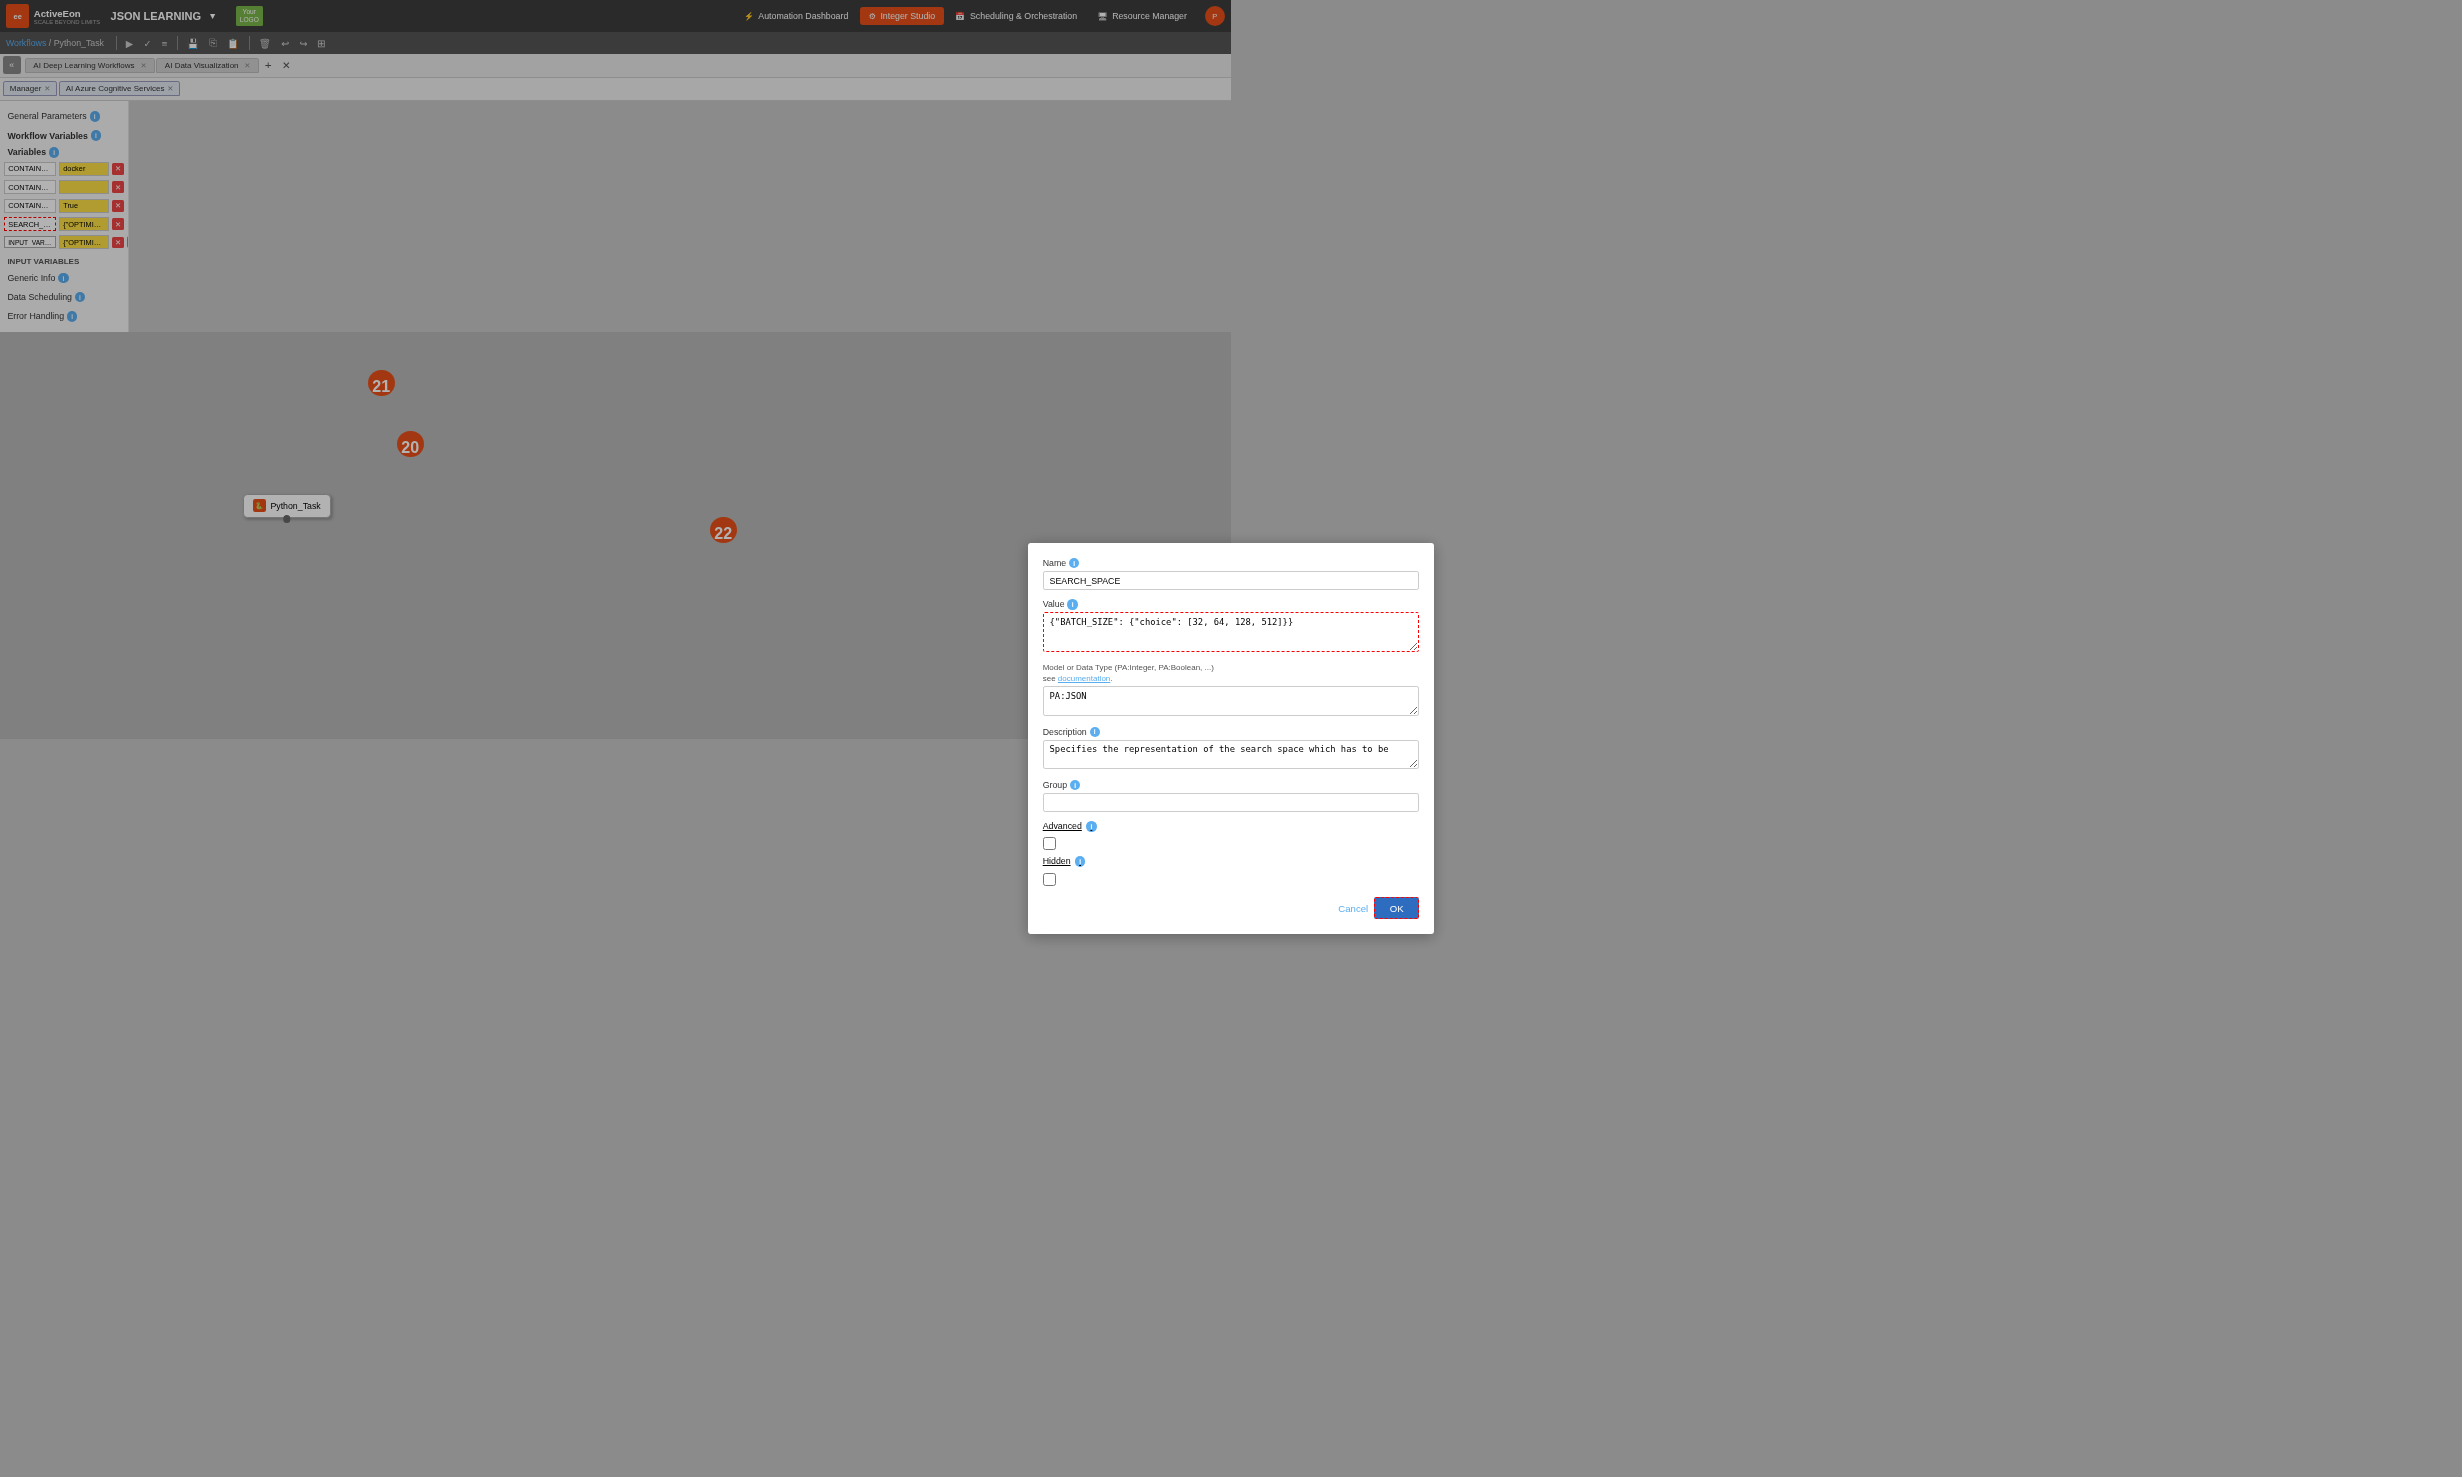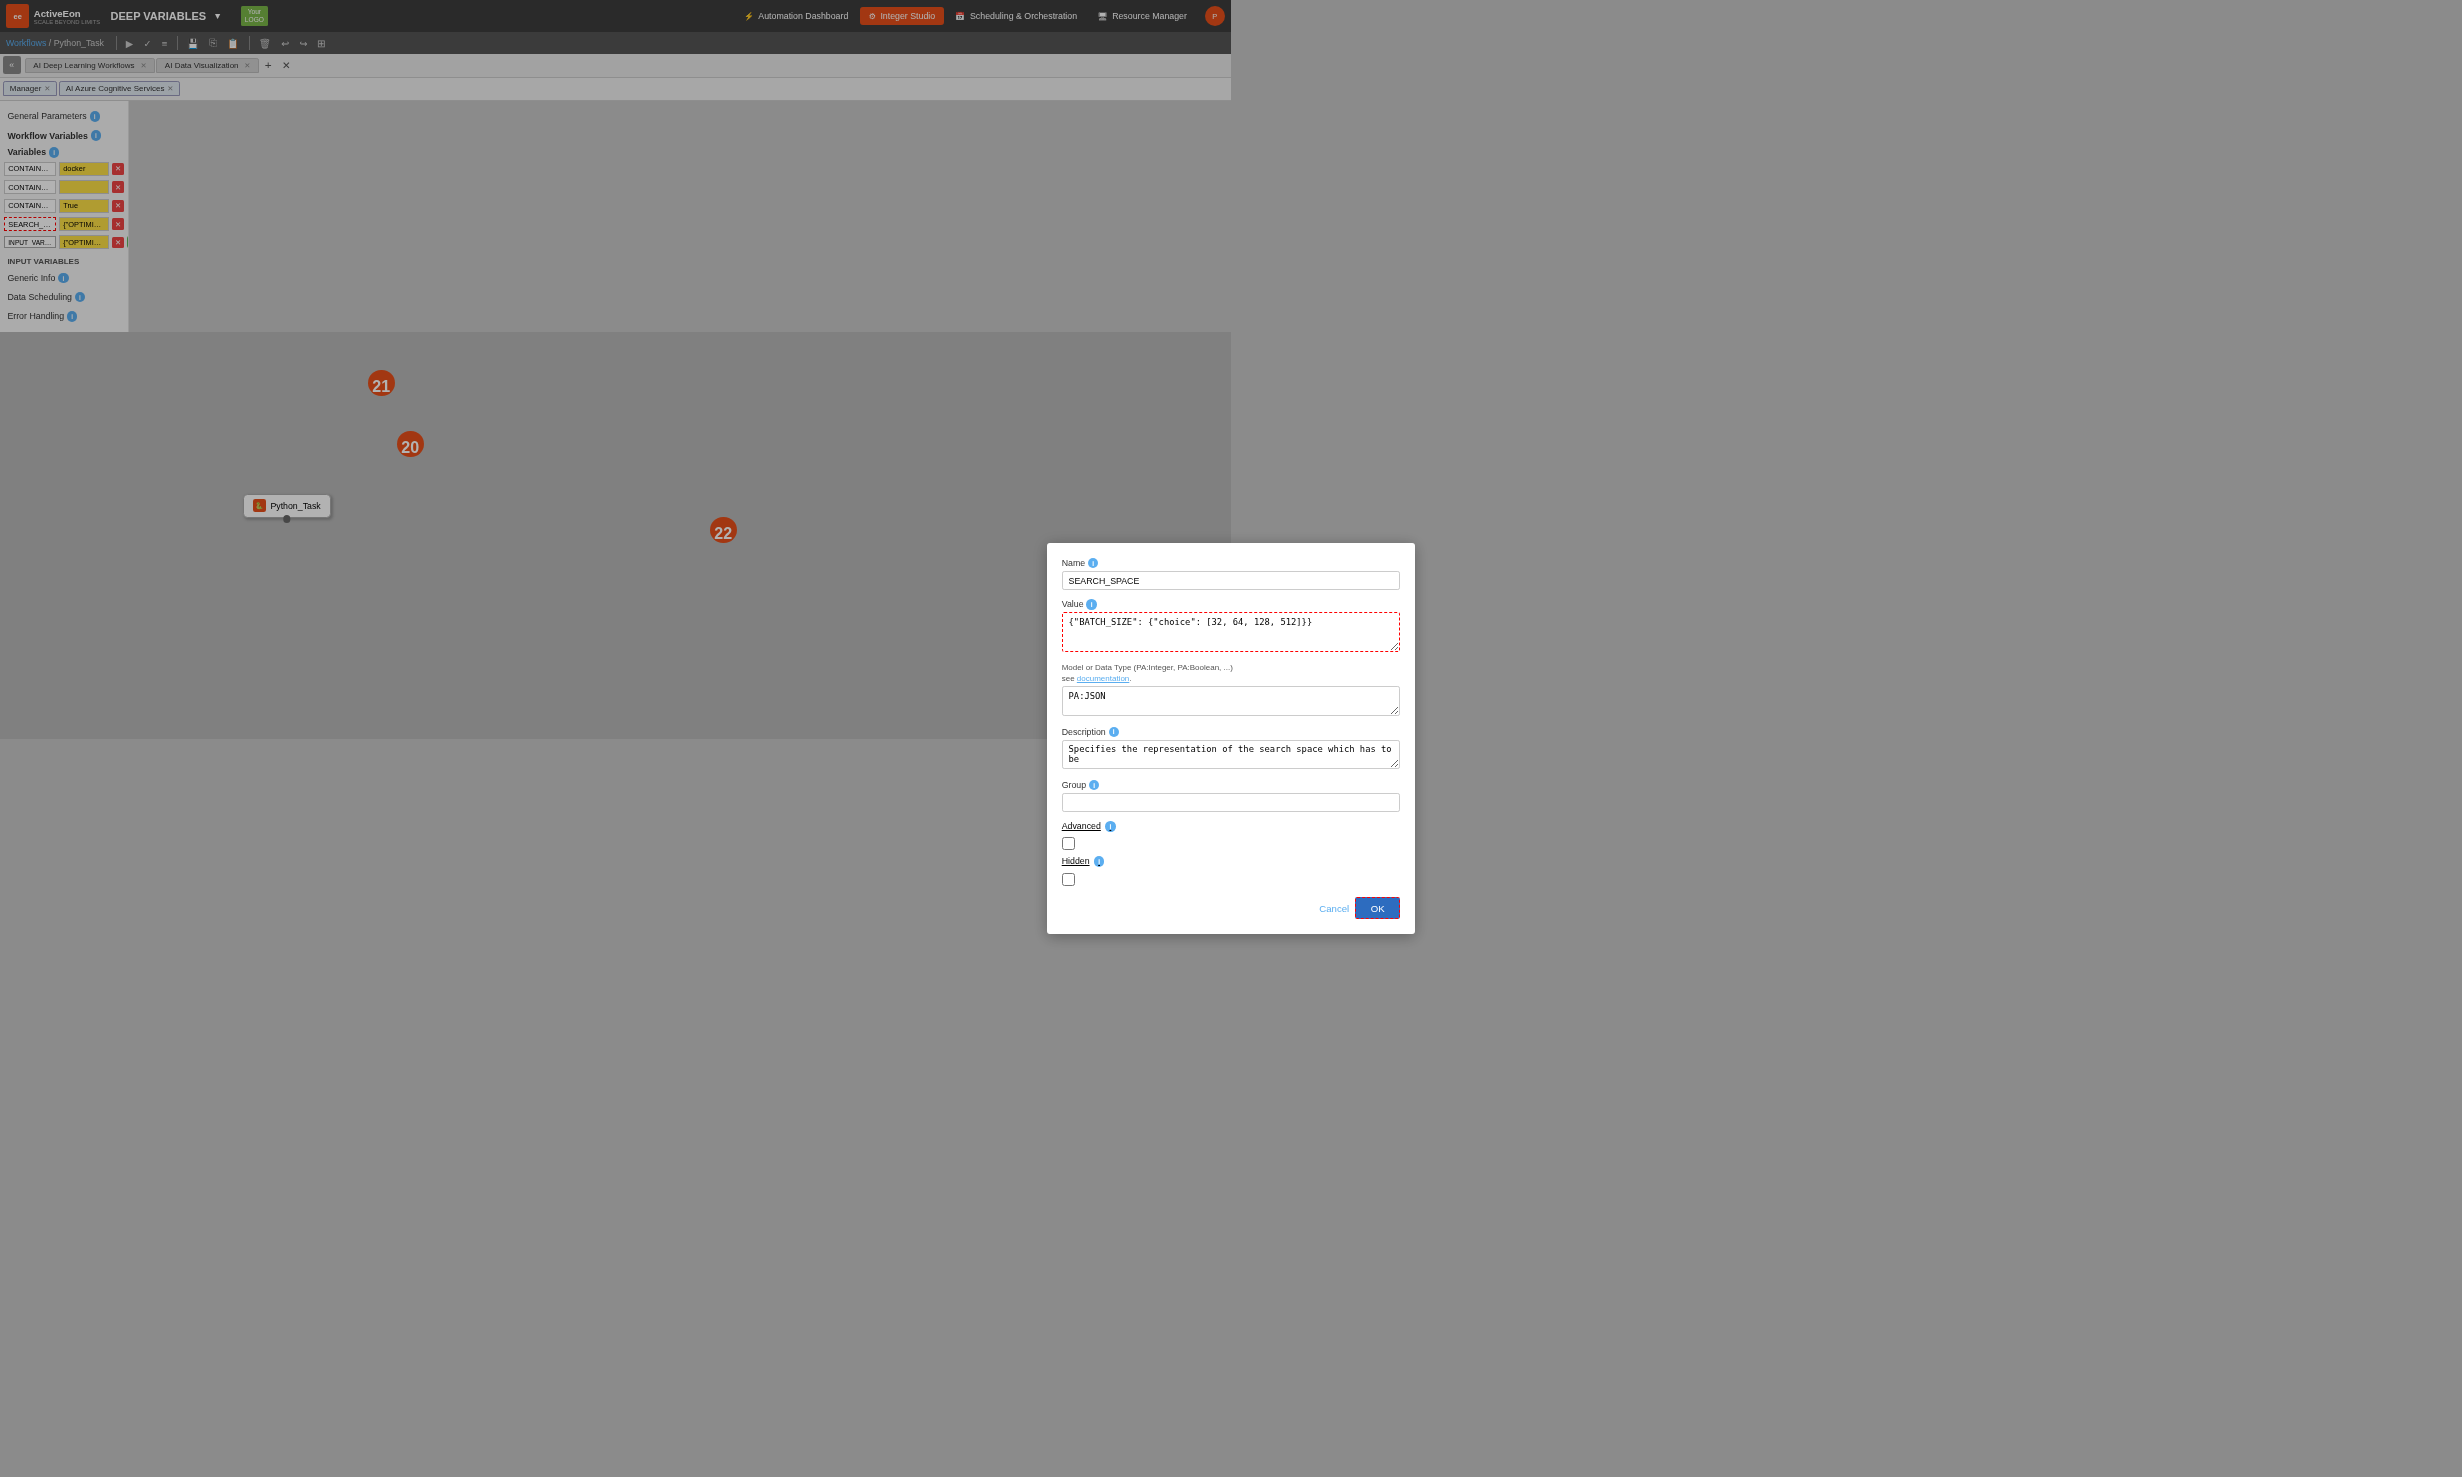--- a/index.html
+++ b/index.html
@@ -188,21 +188,21 @@
     .modal-overlay {
       position: fixed; top: 0; left: 0; right: 0; bottom: 0;
       background: rgba(0,0,0,0.3);
       display: flex; align-items: center; justify-content: center;
       z-index: 100;
     }
     .modal {
       background: white;
       border-radius: 2.9px;
       padding: 14.7px;
-      width: 368px;
+      width: 406px;
       box-shadow: 0 2.9px 14.7px rgba(0,0,0,0.3);
       position: relative;
     }
     .modal-field { margin-bottom: 8.8px; }
     .modal-label {
       font-size: 8.8px; color: #333; margin-bottom: 2.9px;
       display: flex; align-items: center; gap: 2.9px;
     }
     .modal-input {
       width: 100%; border: 0.7px solid #ccc; border-radius: 2.2px;
@@ -257,21 +257,21 @@
 <div class="top-nav">
   <div class="logo-area">
     <div class="logo-box">
       <span>ee</span>
     </div>
     <div>
       <div style="color:white;font-size:9.6px;font-weight:bold;">ActiveEon</div>
       <div style="color:#aaa;font-size:5.9px;">SCALE BEYOND LIMITS</div>
     </div>
   </div>
-  <div style="color:white;font-size:11px;font-weight:bold;margin-right:2.9px;">DEEP VARIABLES</div>
+  <div style="color:white;font-size:11px;font-weight:bold;margin-right:2.9px;">JSON LEARNING</div>
   <span class="dropdown-arrow">▼</span>
 
   <div class="your-logo" style="margin-left:14.7px;">Your<br>LOGO</div>
 
   <div class="nav-tabs">
     <div class="nav-tab">
       <span style="font-size:8px;">⚡</span>
       <span>Automation Dashboard</span>
     </div>
     <div class="nav-tab active">

